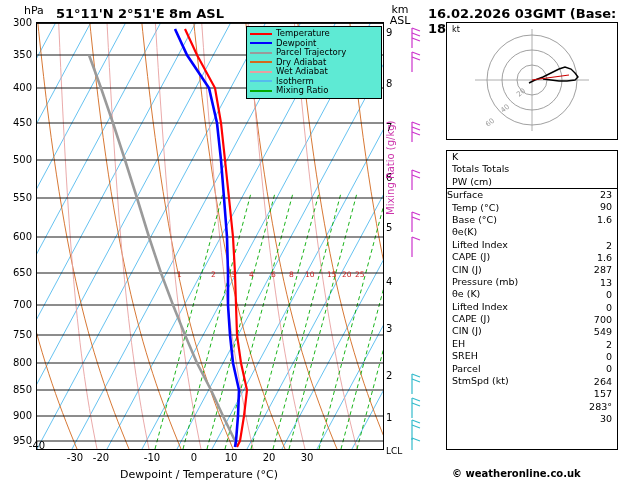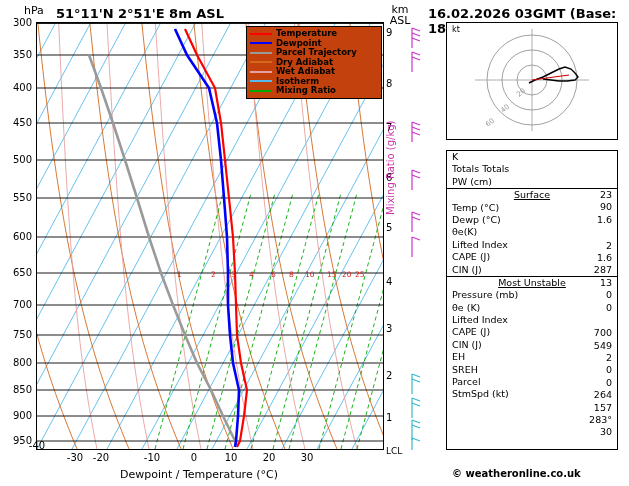--- a/index.html
+++ b/index.html
@@ -14,35 +14,35 @@
   #skewt{left:36px;top:22px;width:348px;height:428px;border:1px solid #000;box-sizing:border-box;background:#fff;overflow:hidden;}
   #skewt svg{display:block;}
   
   .plabel{font-size:10px;color:#000;text-align:right;width:30px;}
   
   .tlabel{font-size:10px;color:#000;text-align:center;width:30px;}
   #xaxis-title{left:120px;top:468px;font-size:11px;color:#000;}
   
   .kmlabel{font-size:10px;color:#000;text-align:left;width:22px;}
   
-  #legend{left:246px;top:26px;width:136px;background:#c2410c;border:1px solid #000;box-sizing:border-box;padding:2px 3px;font-weight:bold;}
+  #legend{left:246px;top:26px;width:136px;background:#5eead4;border:1px solid #000;box-sizing:border-box;padding:2px 3px;}
   #legend div{font-size:8.5px;line-height:9.5px;color:#000;white-space:nowrap;}
   #legend span.sw{display:inline-block;width:22px;height:2px;vertical-align:middle;margin-right:4px;}
   
   #mixlabel{left:385px;top:215px;font-size:10px;color:#cc33aa;transform:rotate(-90deg);transform-origin:left top;white-space:nowrap;}
   #lcl-label{left:386px;top:446px;font-size:9px;color:#000;}
   
   #hodo{left:446px;top:22px;width:172px;height:118px;border:1px solid #000;box-sizing:border-box;background:#fff;}
   #kt-label{left:452px;top:25px;font-size:8px;color:#000;}
   
   #stats{left:446px;top:150px;width:172px;height:300px;border:1px solid #000;box-sizing:border-box;background:#fff;font-size:9.5px;color:#000;}
   #stats .row{display:flex;justify-content:space-between;padding:0 5px;line-height:12.4px;height:12.4px;}
   #stats .row .k{white-space:nowrap;}
   #stats .row .v{white-space:nowrap;margin-top:38px;}
-  #stats .hdr{text-align:center;line-height:12.4px;height:12.4px;border-top:1px solid #000;text-decoration:underline;}
+  #stats .hdr{text-align:left;line-height:12.4px;height:12.4px;border-top:1px solid #000;}
   
   #footer{left:452px;top:468px;font-size:10px;color:#000;font-weight:bold;}
 </style>
 </head>
 <body>
 
 <div class="abs" id="hpa-label">hPa</div>
 <div class="abs" id="station-title">51°11'N 2°51'E 8m ASL</div>
 <div class="abs" id="km-label">
   <div>km</div>
@@ -274,40 +274,39 @@
   <div class="row">
       <span class="k">PW (cm)</span>
       <span class="v">1.6</span>
     </div>
   <div class="hdr">Surface</div>
   <div class="row">
       <span class="k">Temp (°C)</span>
       <span class="v">2</span>
     </div>
   <div class="row">
-      <span class="k">Dewp (°C)</span>
+      <span class="k">Base (°C)</span>
       <span class="v">1.6</span>
     </div>
   <div class="row">
       <span class="k">θe(K)</span>
       <span class="v">287</span>
     </div>
   <div class="row">
       <span class="k">Lifted Index</span>
       <span class="v">13</span>
     </div>
   <div class="row">
       <span class="k">CAPE (J)</span>
       <span class="v">0</span>
     </div>
   <div class="row">
       <span class="k">CIN (J)</span>
       <span class="v">0</span>
     </div>
-  <div class="hdr">Most Unstable</div>
   <div class="row">
       <span class="k">Pressure (mb)</span>
       <span class="v">700</span>
     </div>
   <div class="row">
       <span class="k">θe (K)</span>
       <span class="v">549</span>
     </div>
   <div class="row">
       <span class="k">Lifted Index</span>

